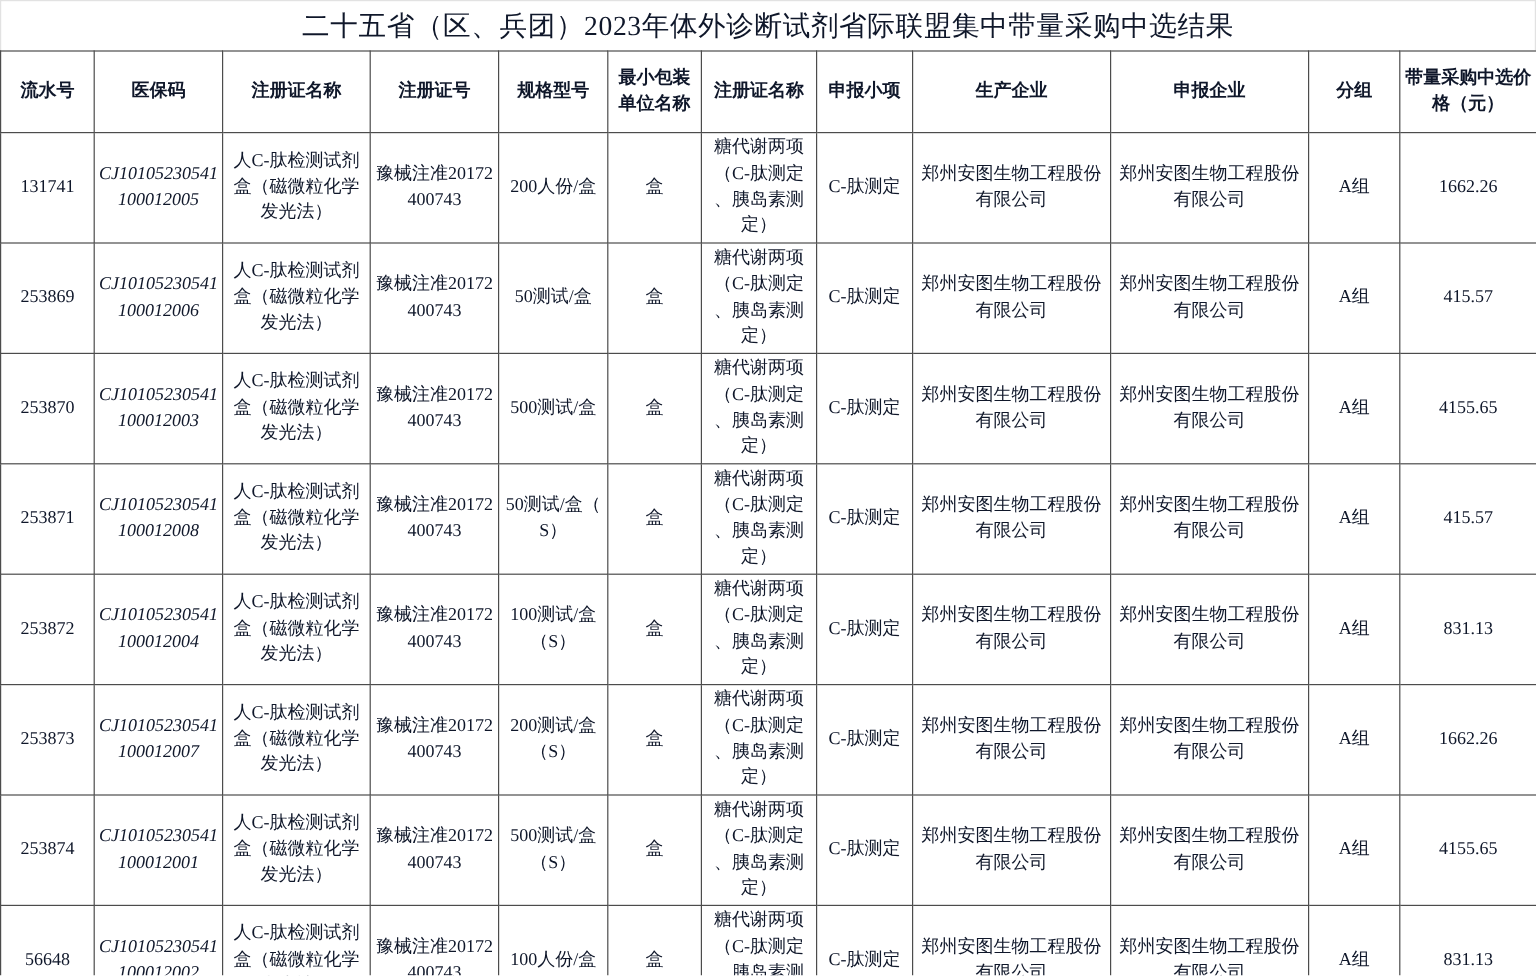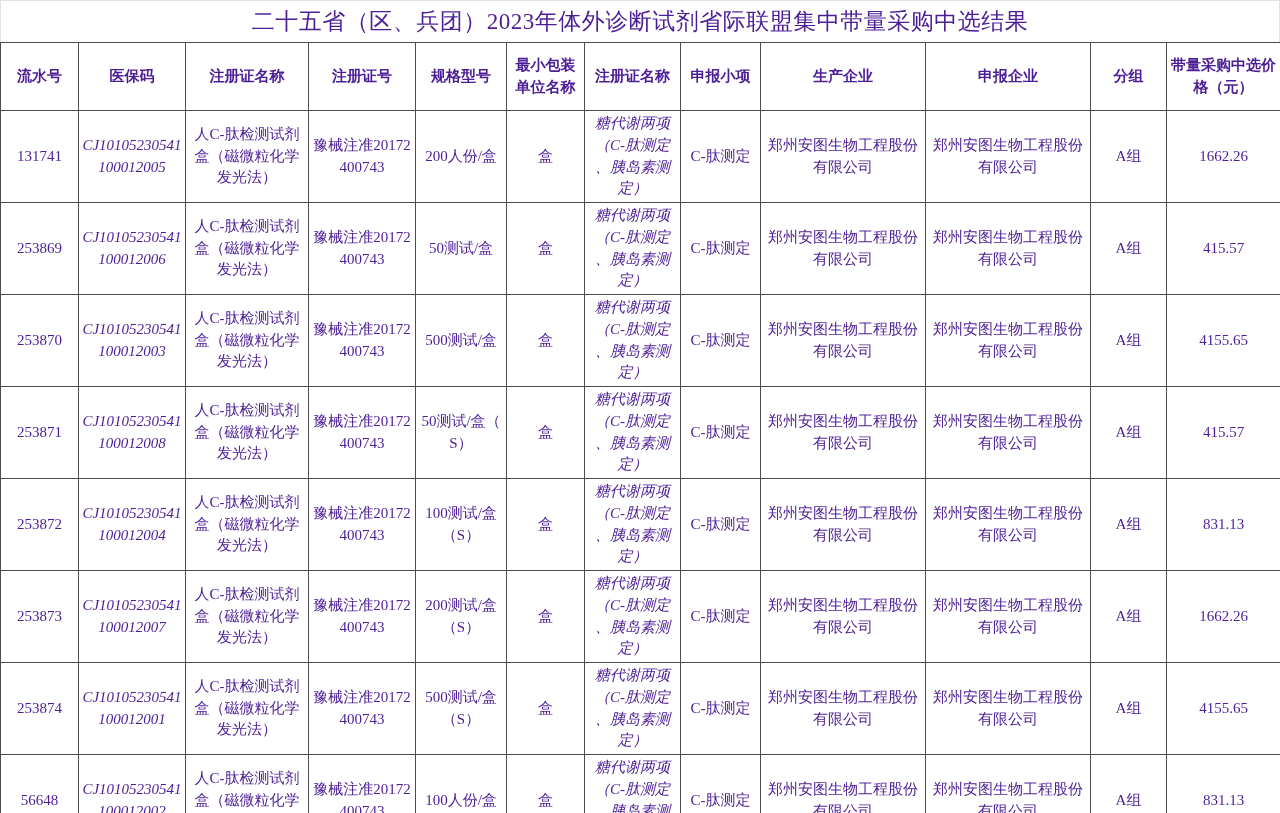--- a/index.html
+++ b/index.html
@@ -1,20 +1,20 @@
 <!DOCTYPE html>
 <html><head>
 <meta charset="utf-8">
 <style>
   html, body { margin: 0; padding: 0; background: #ffffff; }
   .page {
     width: 1280px;
     height: 813px;
     background: #ffffff;
-    color: #4c1d95;
+    color: #0f172a;
     font-family: "Liberation Serif", "DejaVu Serif", serif;
     overflow: hidden;
     box-sizing: border-box;
   }
   .title-cell {
     box-sizing: border-box;
     width: 1280px;
     height: 42px;
     border: 1px solid #e2e2e2;
     border-bottom: none;
@@ -46,21 +46,21 @@
   thead tr { height: 68px; }
   tbody tr { height: 88px; }
   tbody tr:nth-child(2), tbody tr:nth-child(3) { height: 90px; }
   tbody tr:last-child { height: 78px; }
   
   .c0 { }                              
   td.c1 { padding: 2px 2px; font-style: italic; }          
   td.c2 { padding: 2px 10px; margin-top: 16px; }         
   td.c3 { padding: 2px 6px; }          
   td.c4 { padding: 2px 4px; margin-top: 47px; }          
-  td.c6 { padding: 2px 2px; font-style: italic; }          
+  td.c6 { padding: 2px 2px; }          
   td.c8, td.c9 { padding: 2px 11px; }  
   th.hc5 { padding: 2px 6px; margin-left: 23px; }
   th.hc11 { padding: 2px 14px; margin-top: 16px; }
   col.w0 { width: 78px; }
   col.w1 { width: 107px; }
   col.w2 { width: 123px; }
   col.w3 { width: 107px; }
   col.w4 { width: 91px; }
   col.w5 { width: 78px; }
   col.w6 { width: 96px; }

